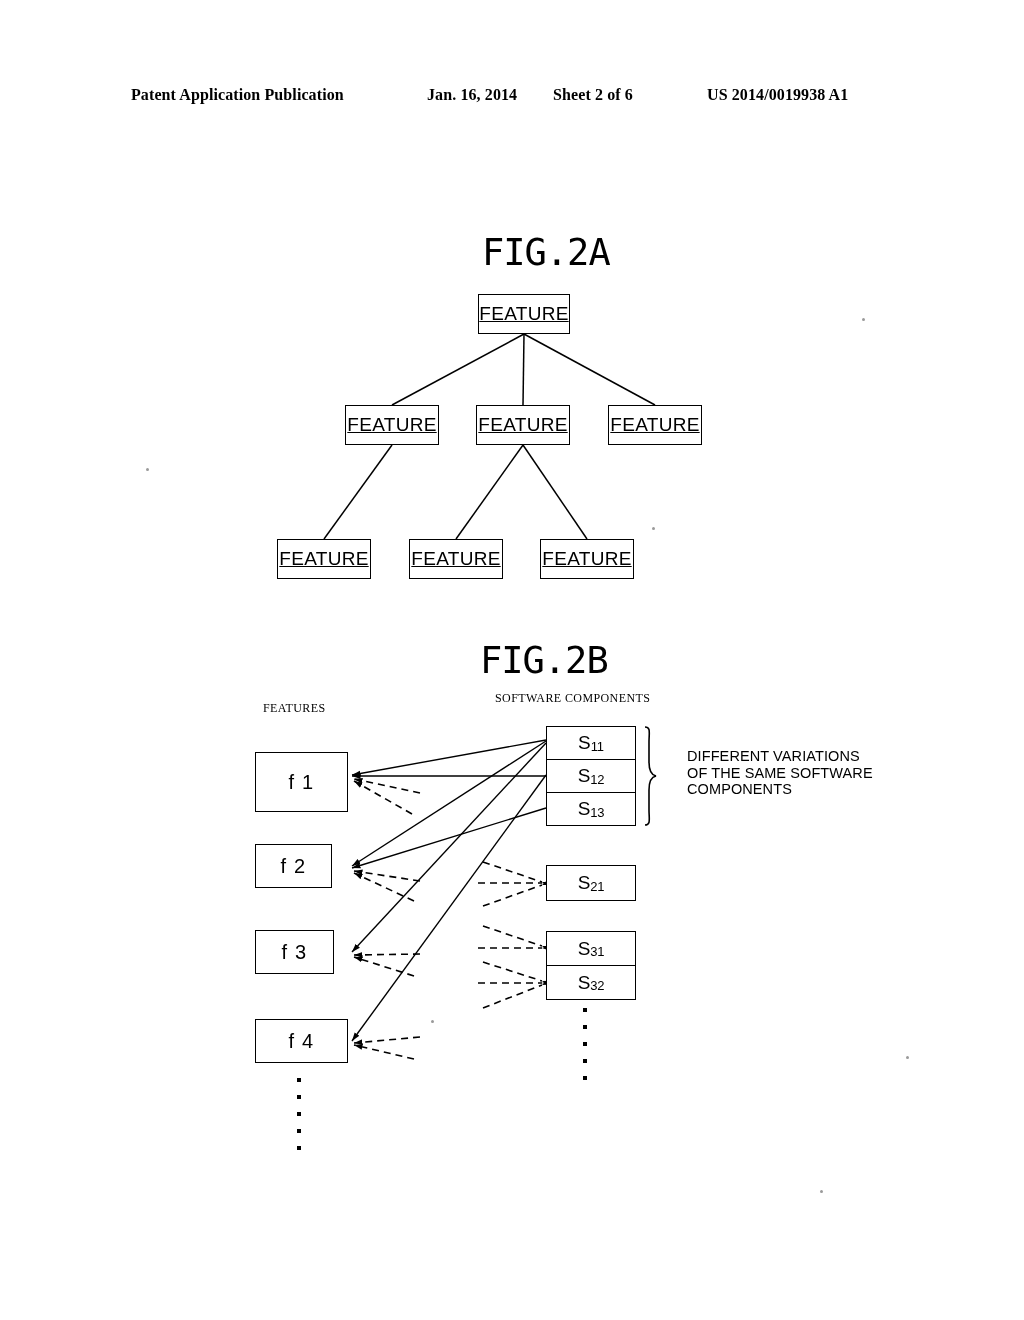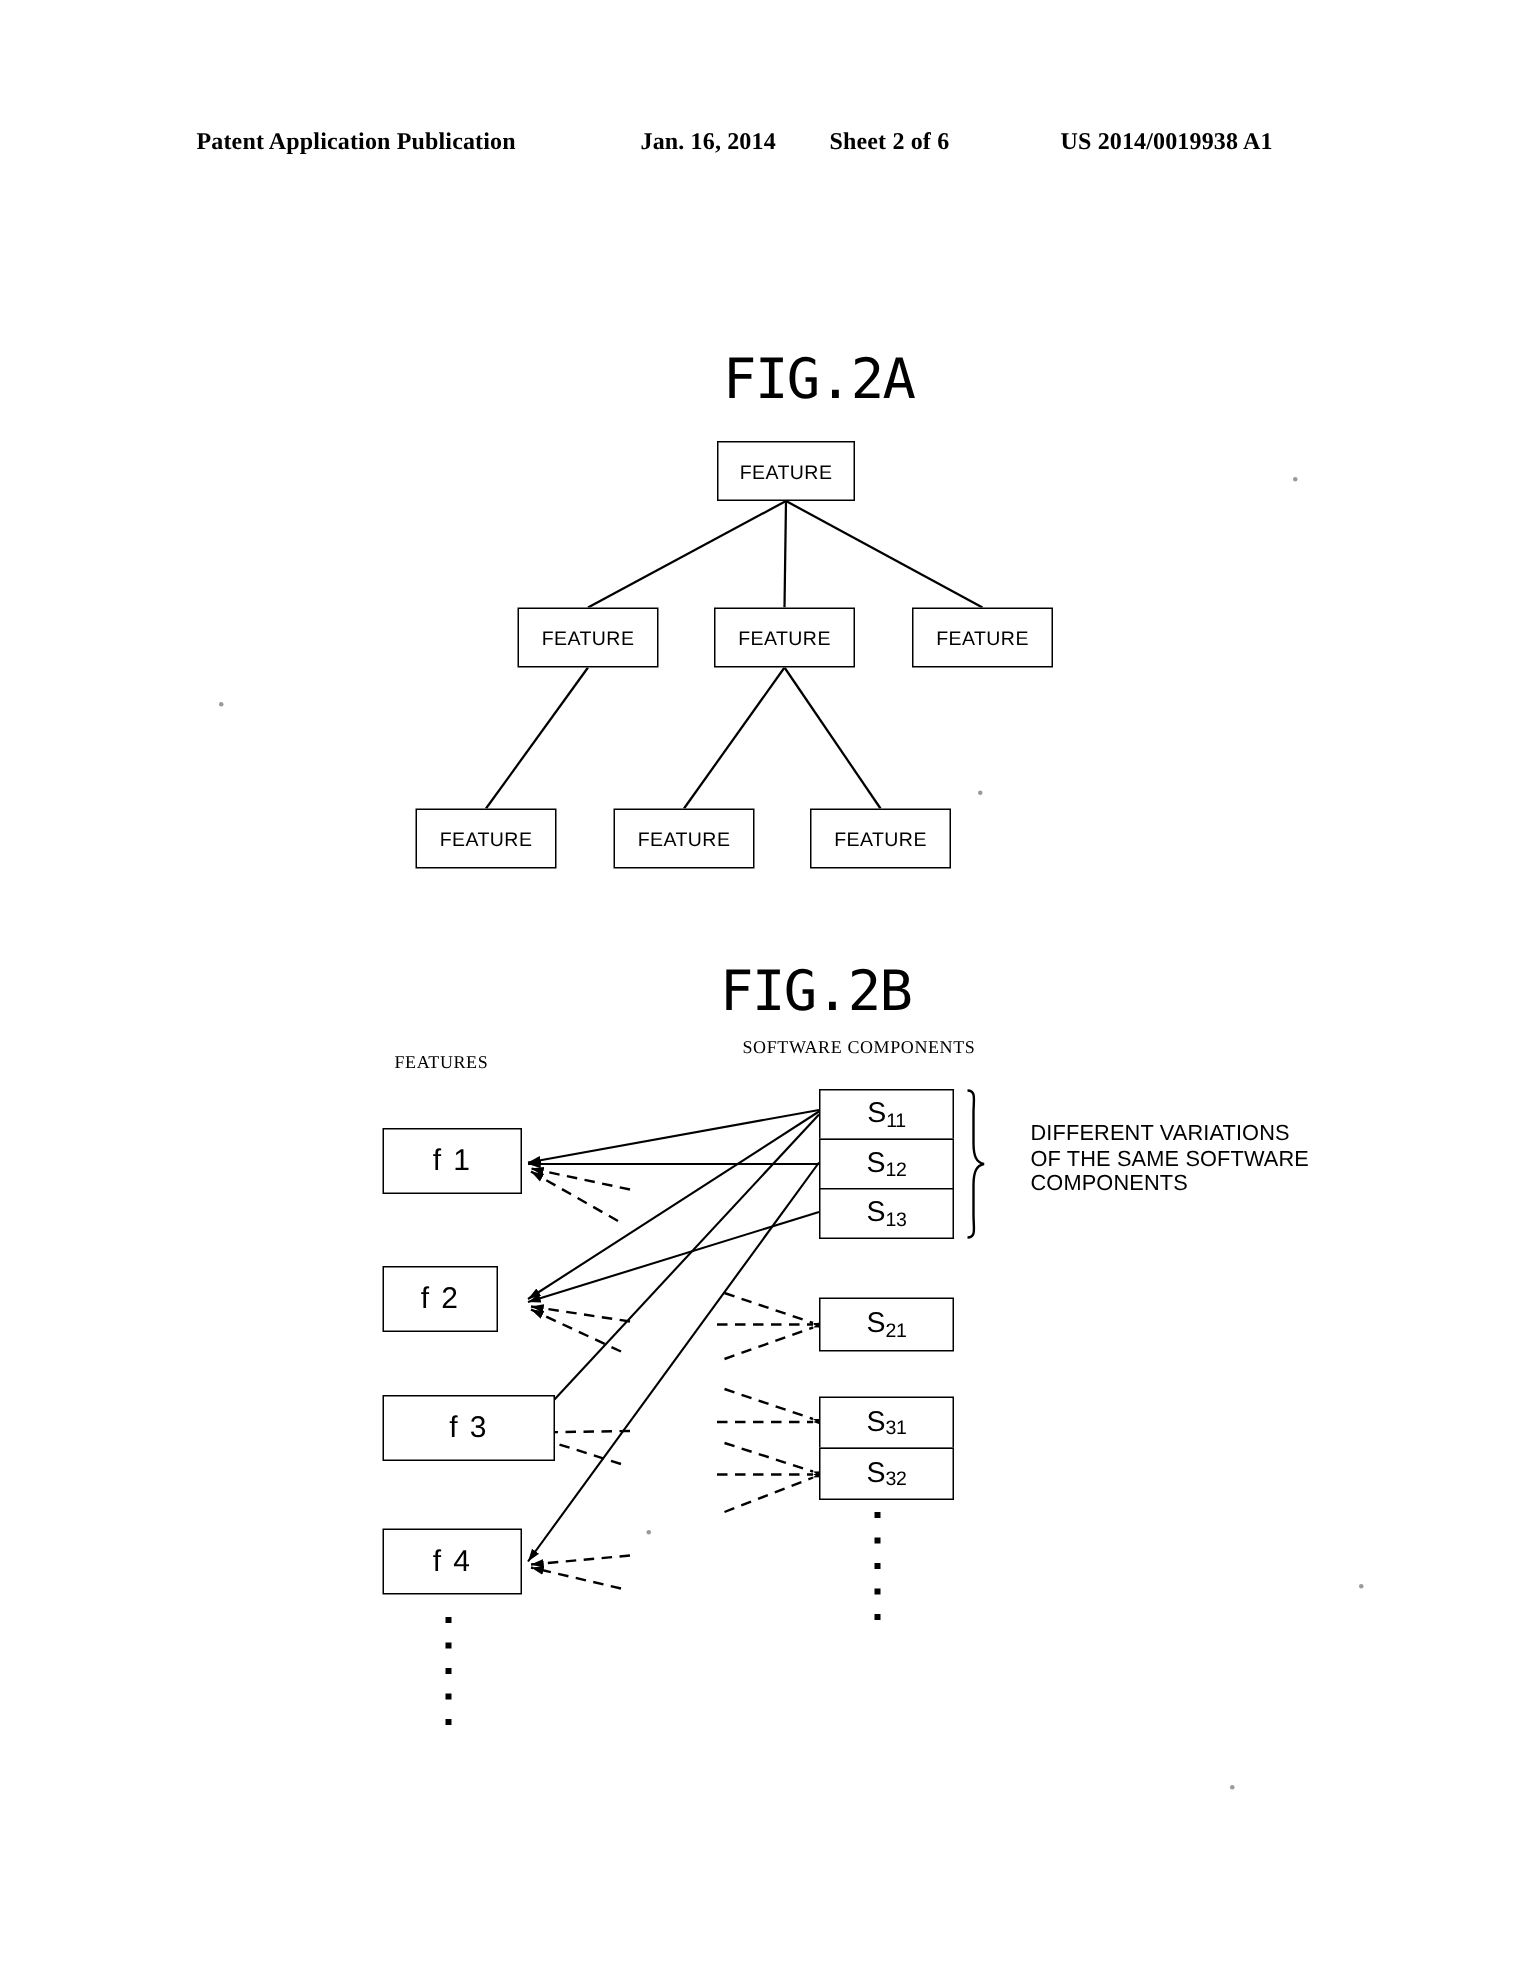--- a/index.html
+++ b/index.html
@@ -65,21 +65,21 @@
     background: #ffffff;
     display: flex;
     align-items: center;
     justify-content: center;
     font-family: "Liberation Sans", sans-serif;
     font-size: 15px;
     letter-spacing: 0.3px;
     color: #000;
     white-space: nowrap;
   }
-  .box.feature { font-size: 13px; }
+  .box.feature { font-size: 19px; text-decoration: underline; }
 
   
   .box.fbox {
     font-size: 20px;
     letter-spacing: 1.2px;
   }
 
   
   .scell {
     position: absolute;
@@ -246,27 +246,27 @@
 
   <path d="M 645 727
            C 651 727, 649 733, 649 742
            L 649 762
            C 649 771, 651 775, 656 776
            C 651 777, 649 781, 649 790
            L 649 810
            C 649 819, 651 825, 645 825" stroke="#000" stroke-width="1.6" fill="none"></path>
 </svg>
 
-<div class="box fbox" style="left:255px; top:752px; width:93px; height:44px;">
+<div class="box fbox" style="left:255px; top:752px; width:93px; height:60px;">
   <span>f 1</span>
 </div>
 <div class="box fbox" style="left:255px; top:844px; width:77px; height:44px;">
   <span>f 2</span>
 </div>
-<div class="box fbox" style="left:255px; top:930px; width:115px; height:44px;">
+<div class="box fbox" style="left:255px; top:930px; width:79px; height:44px;">
   <span>f 3</span>
 </div>
 <div class="box fbox" style="left:255px; top:1019px; width:93px; height:44px;">
   <span>f 4</span>
 </div>
 
 <div class="scell" style="left:546px; top:726px; width:90px; height:34px;">
   <span>S</span>
     <span class="sub">11</span>
 </div>

